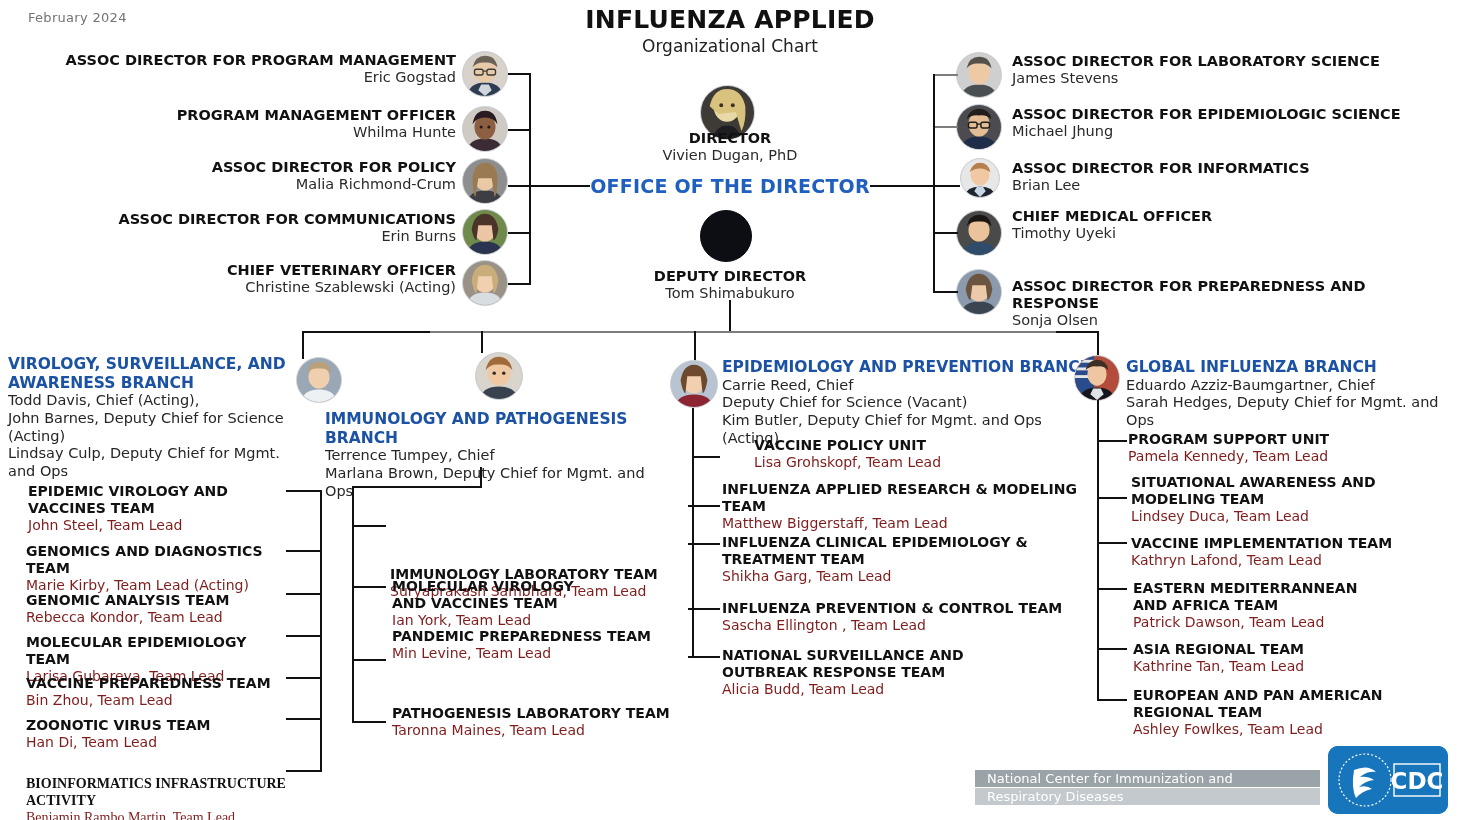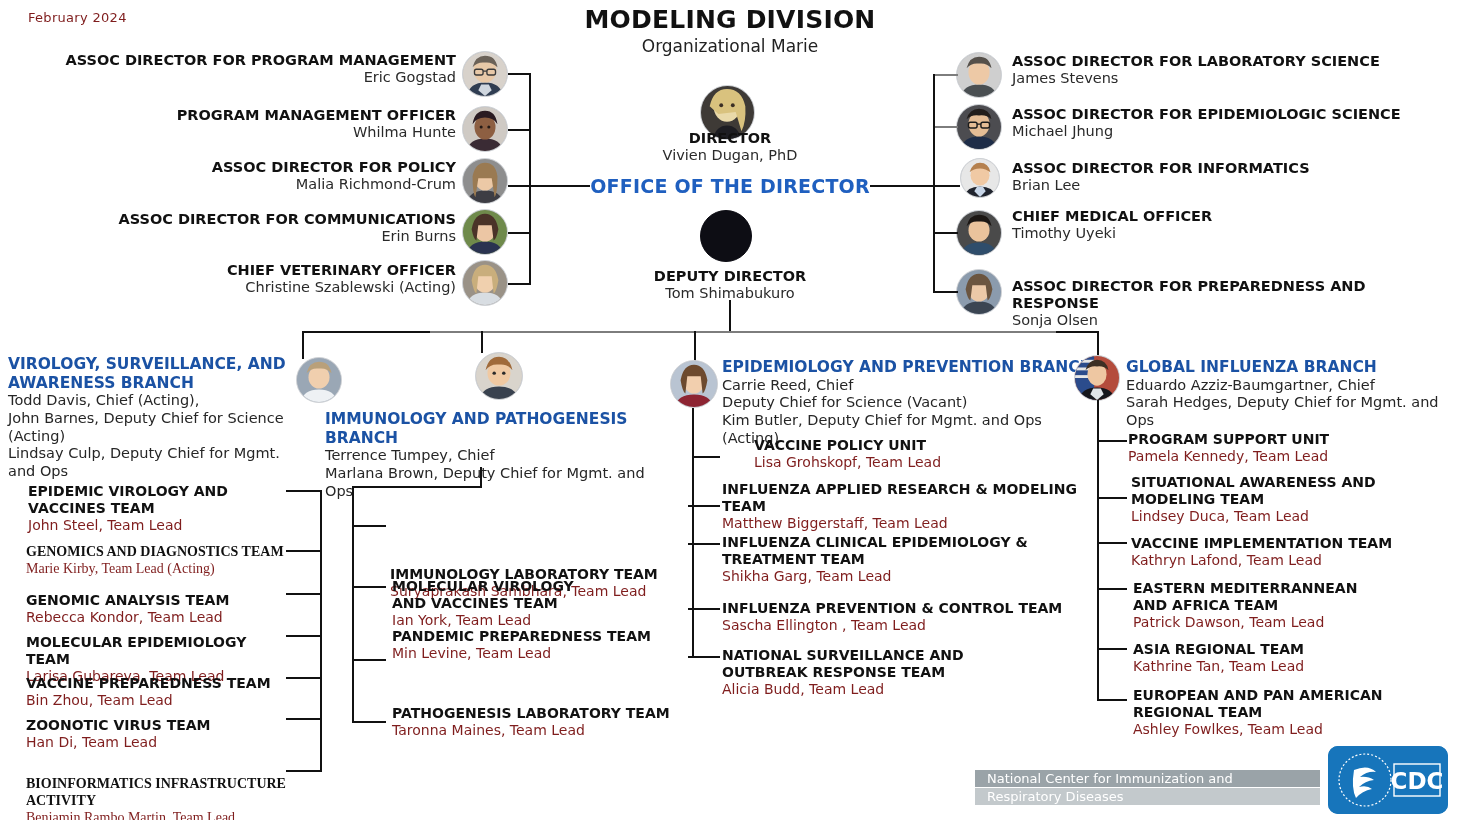--- a/index.html
+++ b/index.html
@@ -8,21 +8,21 @@
     width:1461px; height:820px;
     position:relative;
     font-family:"DejaVu Sans", sans-serif;
     color:#1a1a1a;
     overflow:hidden;
   }
   .abs { position:absolute; }
 
   
   .date {
-    left:28px; top:10px; font-size:13px; color:#7f1d1d; letter-spacing:.3px;
+    left:28px; top:10px; font-size:13px; color:#737373; letter-spacing:.3px;
   }
   .maintitle {
     left:560px; top:5px; width:340px; text-align:center;
     font-size:25px; font-weight:bold; letter-spacing:.2px; color:#111;
   }
   .subtitle {
     left:560px; top:36px; width:340px; text-align:center;
     font-size:17px; color:#222;
   }
 
@@ -71,22 +71,22 @@
   .cdc-logo {
     left:1328px; top:746px; width:120px; height:68px;
     background:#1775bb; border-radius:10px;
   }
 </style>
 </head>
 <body>
 
 <div class="abs date">February 2024</div>
 
-<div class="abs maintitle">MODELING DIVISION</div>
-<div class="abs subtitle">Organizational Marie</div>
+<div class="abs maintitle">INFLUENZA APPLIED</div>
+<div class="abs subtitle">Organizational Chart</div>
 
 <div class="abs photo" style="left:700px; top:85px; width:55px; height:55px;">
   <svg class="face" viewBox="0 0 55 55" preserveAspectRatio="none">
     <rect width="55" height="55" fill="#3e3a36"></rect>
     <ellipse cx="27" cy="21" rx="14" ry="16" fill="#e9d9a9"></ellipse>
     <path d="M9 21 q4 -18 18 -18 q15 0 19 18 q1 16 -4 26 l-6 -20 l-18 2 z" fill="#d9c27e"></path>
     <path d="M12 55 q4 -14 15 -14 q11 0 15 14 z" fill="#1d1d22"></path>
     <ellipse cx="21" cy="20" rx="2" ry="2" fill="#3b2f25"></ellipse>
     <ellipse cx="33" cy="20" rx="2" ry="2" fill="#3b2f25"></ellipse>
   </svg>
@@ -278,21 +278,21 @@
   <div class="branch-head">VIROLOGY, SURVEILLANCE, AND AWARENESS BRANCH</div>
   <div class="branch-sub">Todd Davis, Chief (Acting),</div>
   <div class="branch-sub">John Barnes, Deputy Chief for Science (Acting)</div>
   <div class="branch-sub">Lindsay Culp, Deputy Chief for Mgmt. and Ops</div>
 </div>
 
 <div class="abs" style="left:28px; top:483px; width:255px;">
   <div class="team-title">EPIDEMIC VIROLOGY AND VACCINES TEAM</div>
   <div class="team-name">John Steel, Team Lead</div>
 </div>
-<div class="abs" style="left:26px; top:543px; width:262px;font-family:Liberation Serif, serif;">
+<div class="abs" style="left:26px; top:543px; width:262px;">
   <div class="team-title">GENOMICS AND DIAGNOSTICS TEAM</div>
   <div class="team-name">Marie Kirby, Team Lead (Acting)</div>
 </div>
 <div class="abs" style="left:26px; top:592px; width:262px;">
   <div class="team-title">GENOMIC ANALYSIS TEAM</div>
   <div class="team-name">Rebecca Kondor, Team Lead</div>
 </div>
 <div class="abs" style="left:26px; top:634px; width:262px;">
   <div class="team-title">MOLECULAR EPIDEMIOLOGY TEAM</div>
   <div class="team-name">Larisa Gubareva, Team Lead</div>

